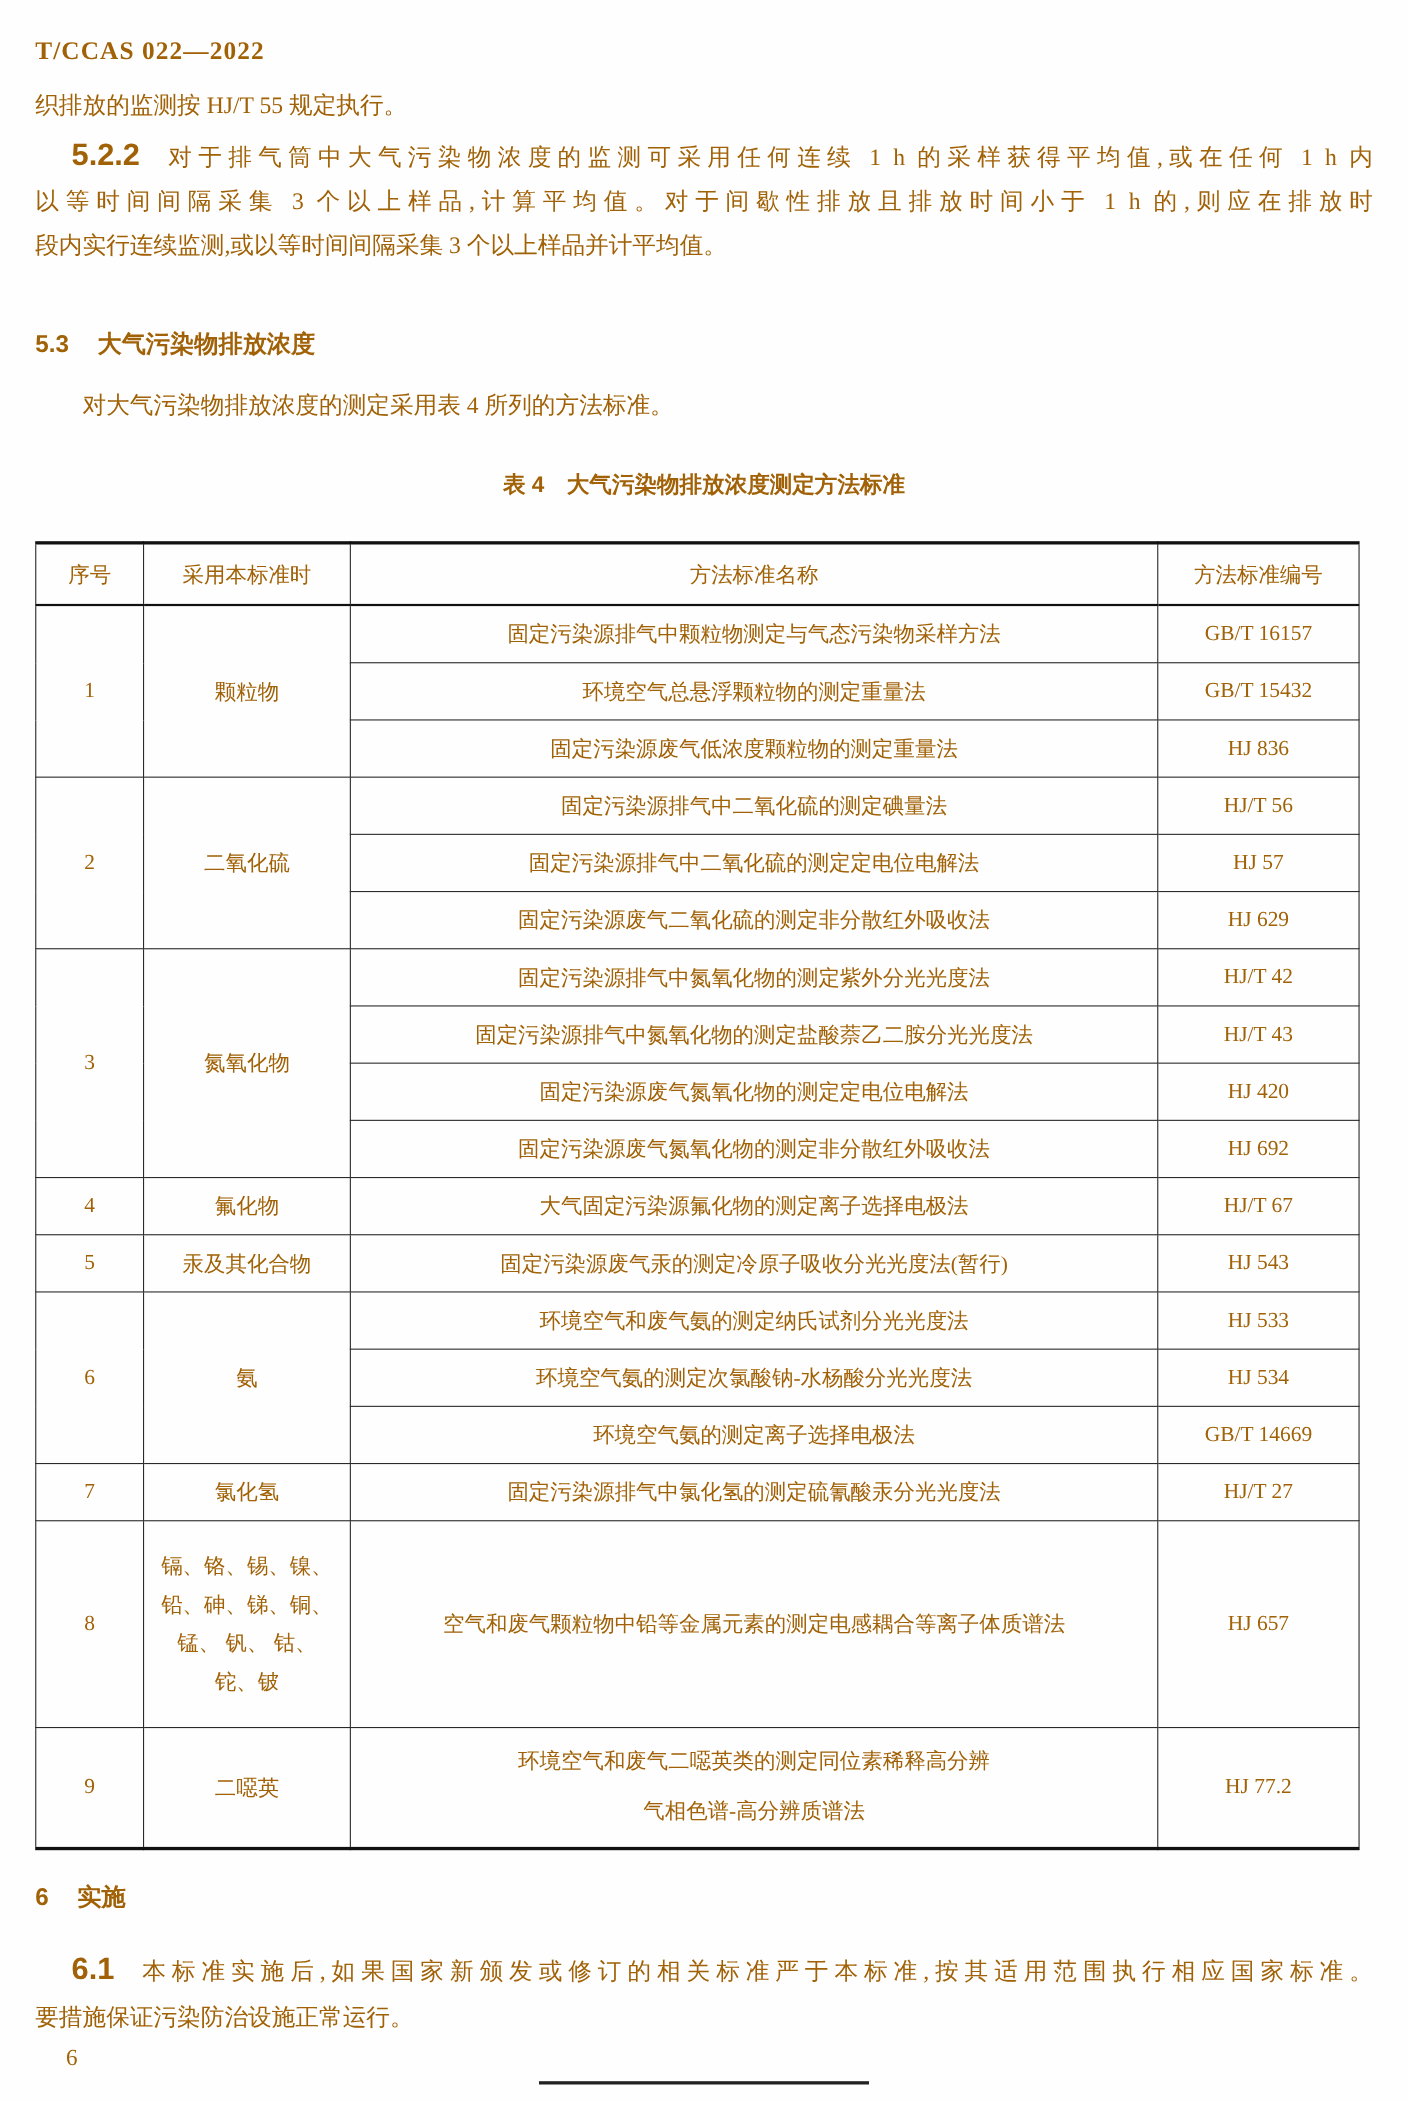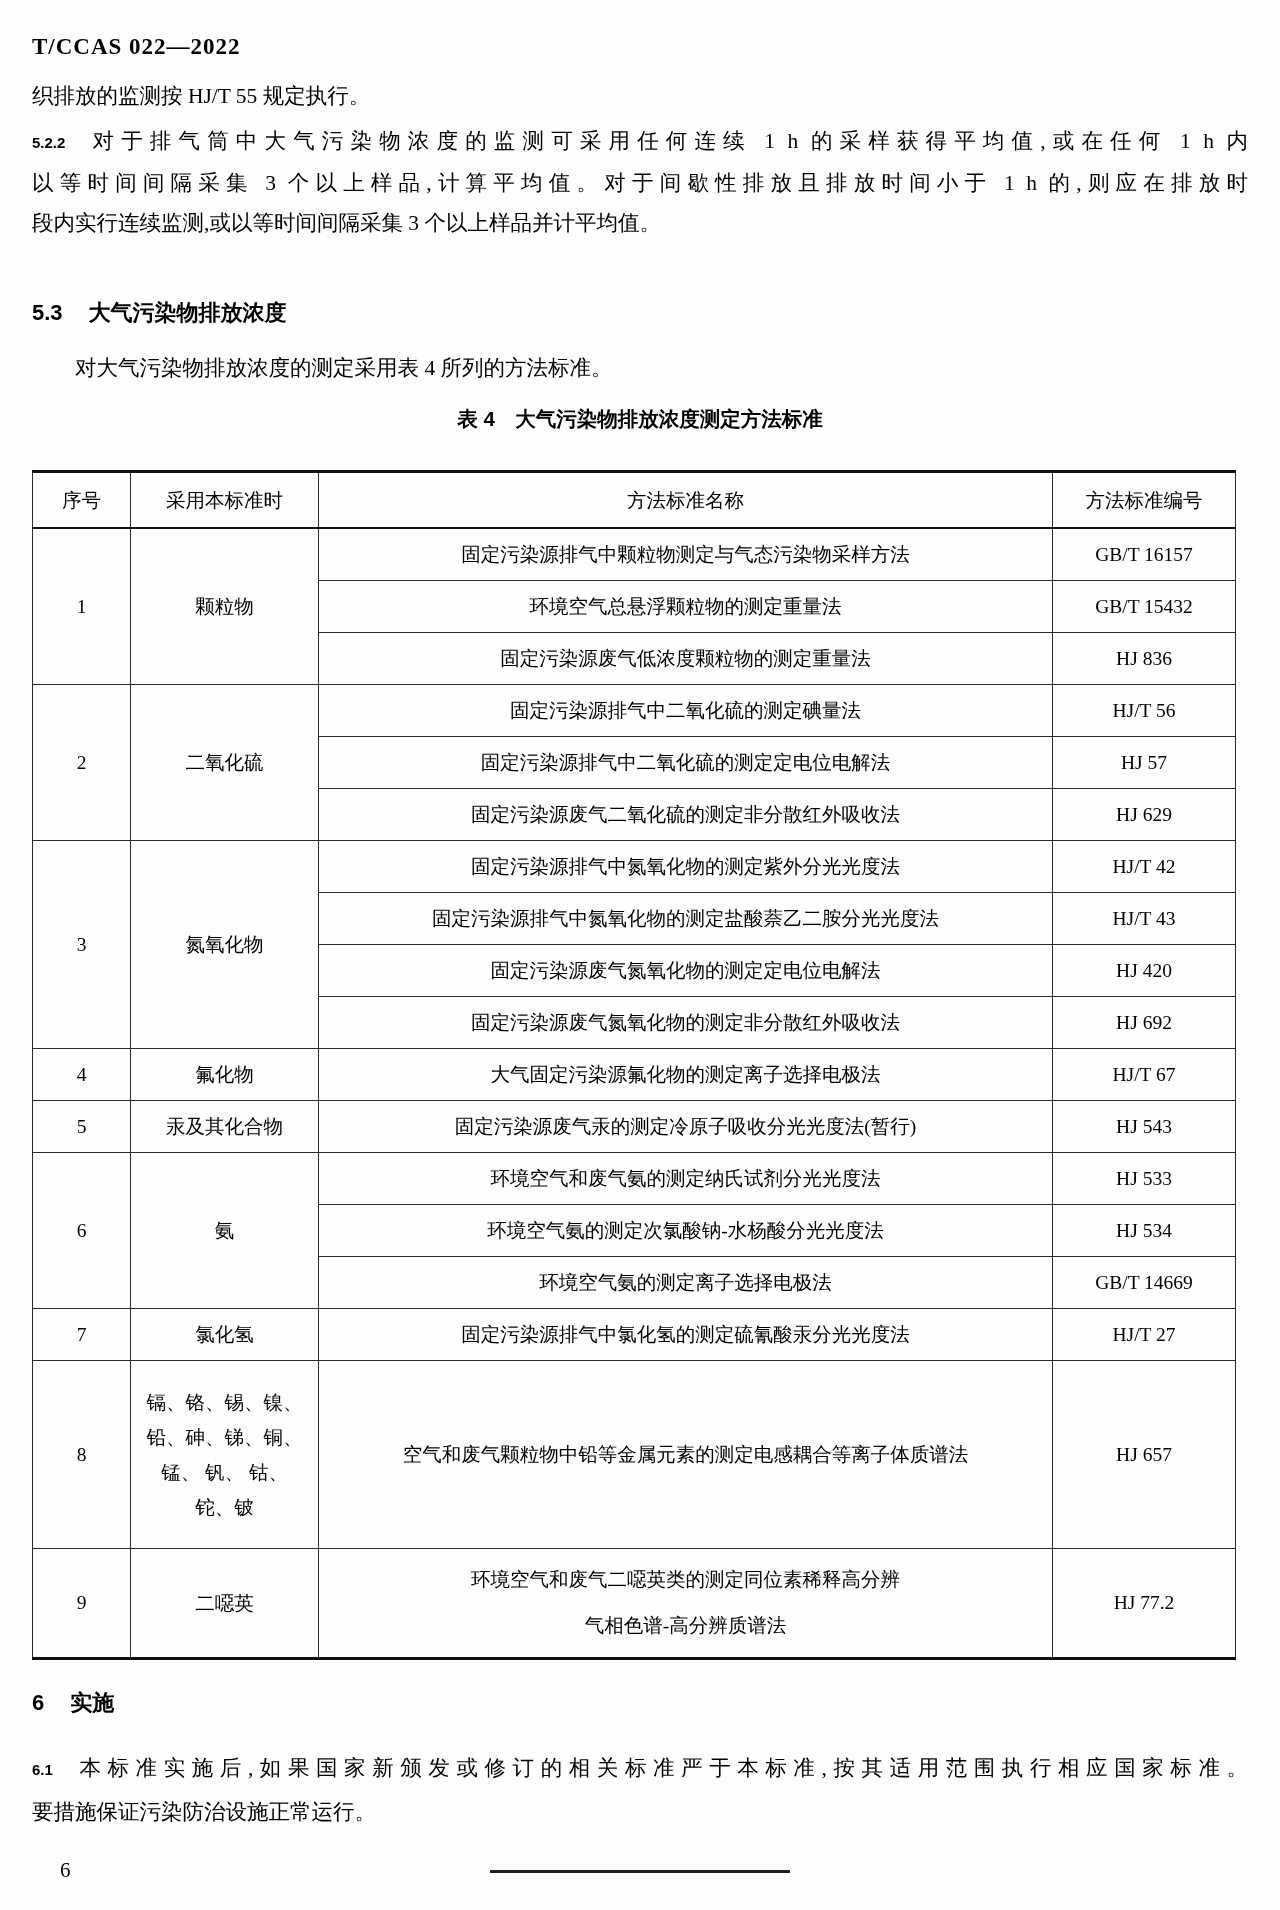--- a/index.html
+++ b/index.html
@@ -1,21 +1,21 @@
 <!DOCTYPE html>
 <html><head>
 <meta charset="utf-8">
 <style>
   html,body { margin:0; padding:0; background:#ffffff; }
   .page {
     position:relative;
     width:1280px; height:1910px;
     margin:0 auto;
     background:#fefefe;
-    color:#000000;
+    color:#a16207;
     font-family:"Liberation Serif","DejaVu Serif",serif;
     box-sizing:border-box;
     padding:0 32px;
     overflow:hidden;
   }
   .doc-code {
     padding-top:34px;
     font-weight:bold;
     font-size:23px;
     letter-spacing:1px;
@@ -24,37 +24,38 @@
     font-size:21.5px;
     line-height:40px;
   }
   .fill {
     text-align:justify;
     text-align-last:justify;
   }
   .clause-num {
     font-family:"Liberation Sans","DejaVu Sans",sans-serif;
     font-weight:bold;
-    font-size:15px;
+    font-size:28px;
     margin-right:20px;
+    margin-left:33px;
   }
   .h2 {
     font-family:"Liberation Sans","DejaVu Sans",sans-serif;
     font-weight:bold;
     font-size:22px;
     line-height:30px;
   }
   .h2 .num { margin-right:26px; }
   .mt-p1   { margin-top:16px; }
   .mt-p522 { margin-top:5px; }
   .mt-h53  { margin-top:55px; }
   .mt-p53  { margin-top:20px; }
   .indent  { text-indent:43px; }
   .caption {
-    margin-top:16px;
+    margin-top:38px;
     text-align:center;
     font-family:"Liberation Sans","DejaVu Sans",sans-serif;
     font-weight:bold;
     font-size:20.5px;
     line-height:30px;
   }
   table.methods {
     margin-top:36px;
     border-collapse:collapse;
     table-layout:fixed;

